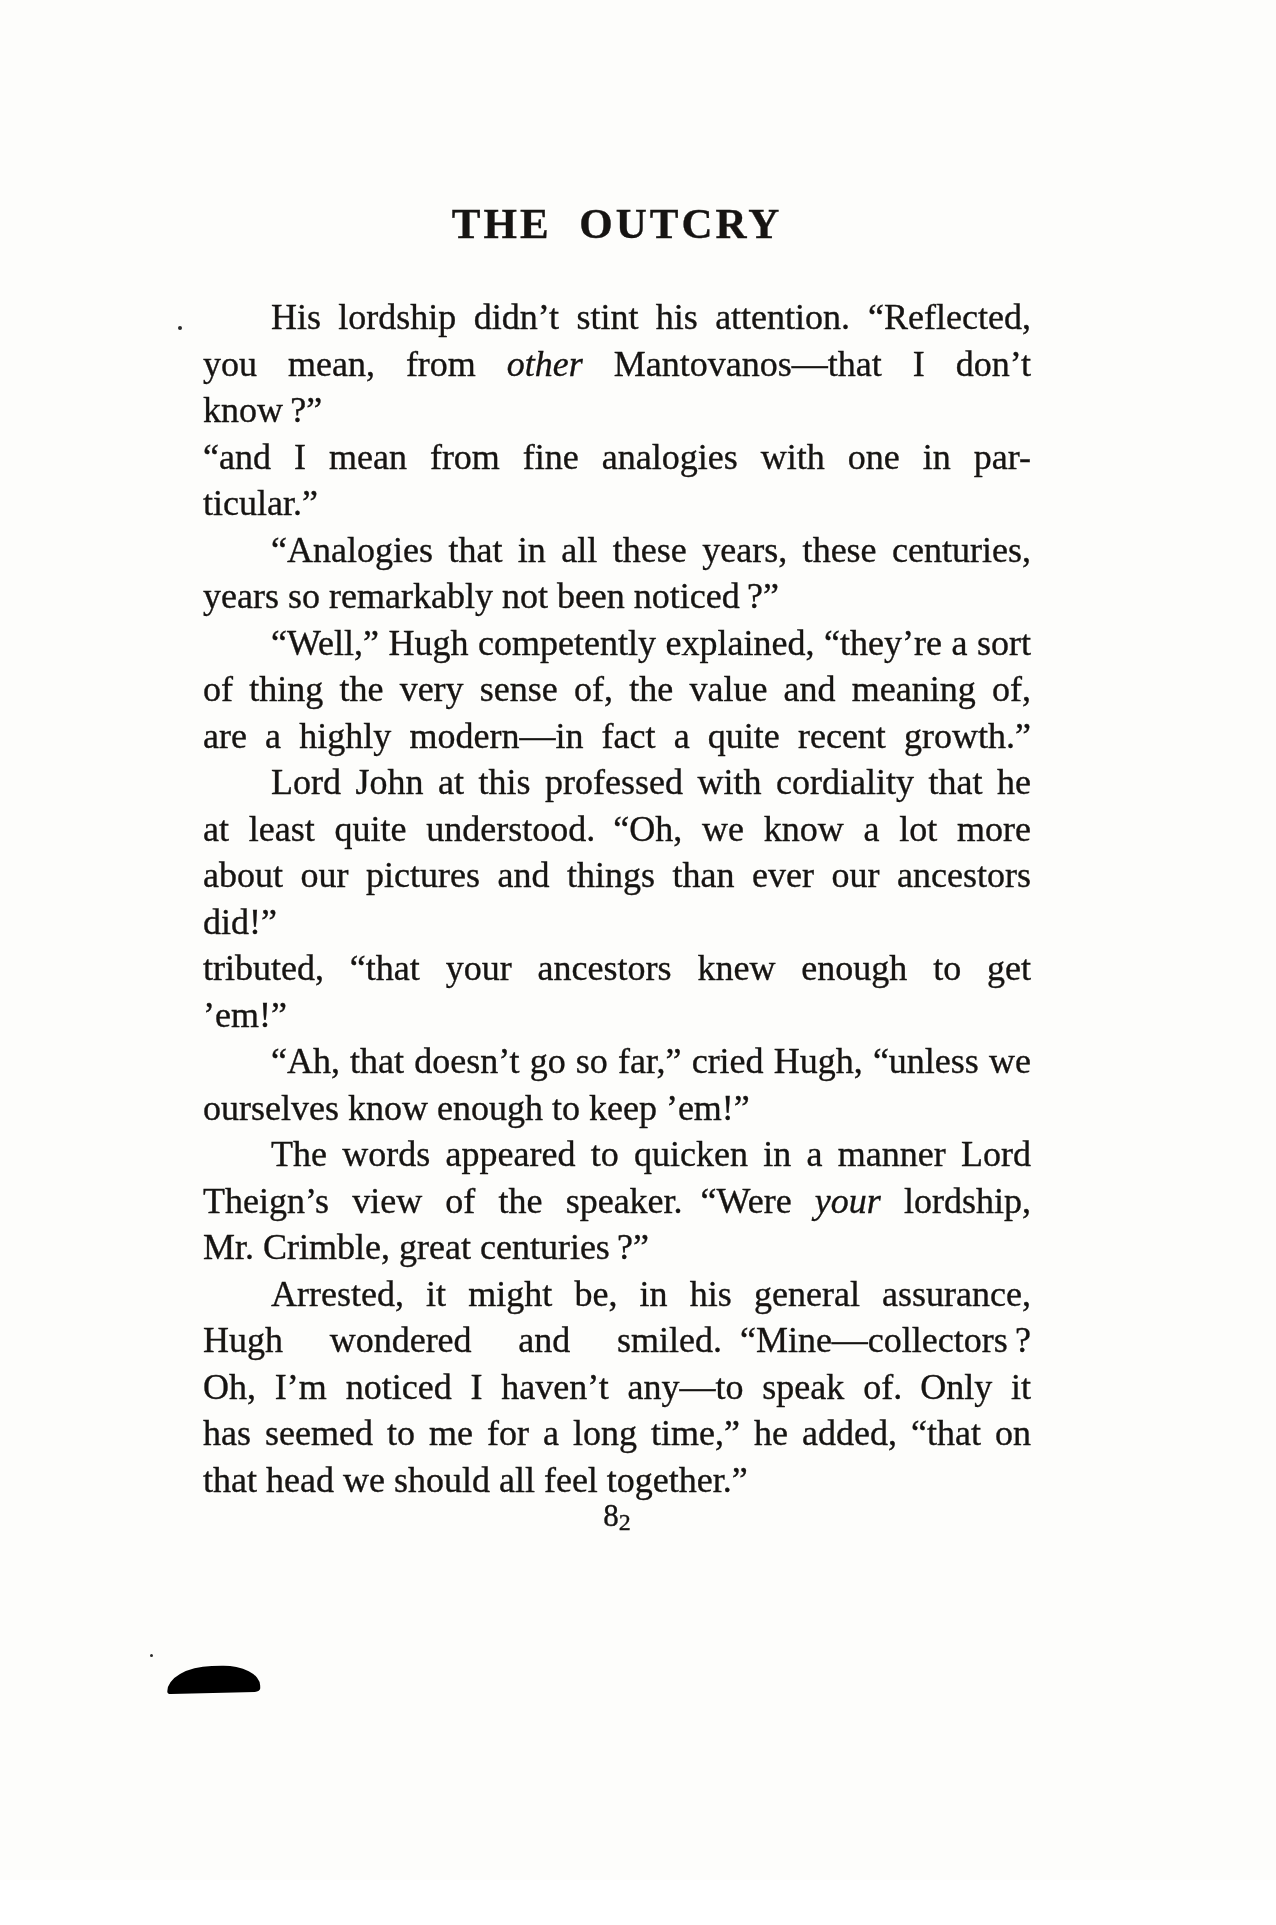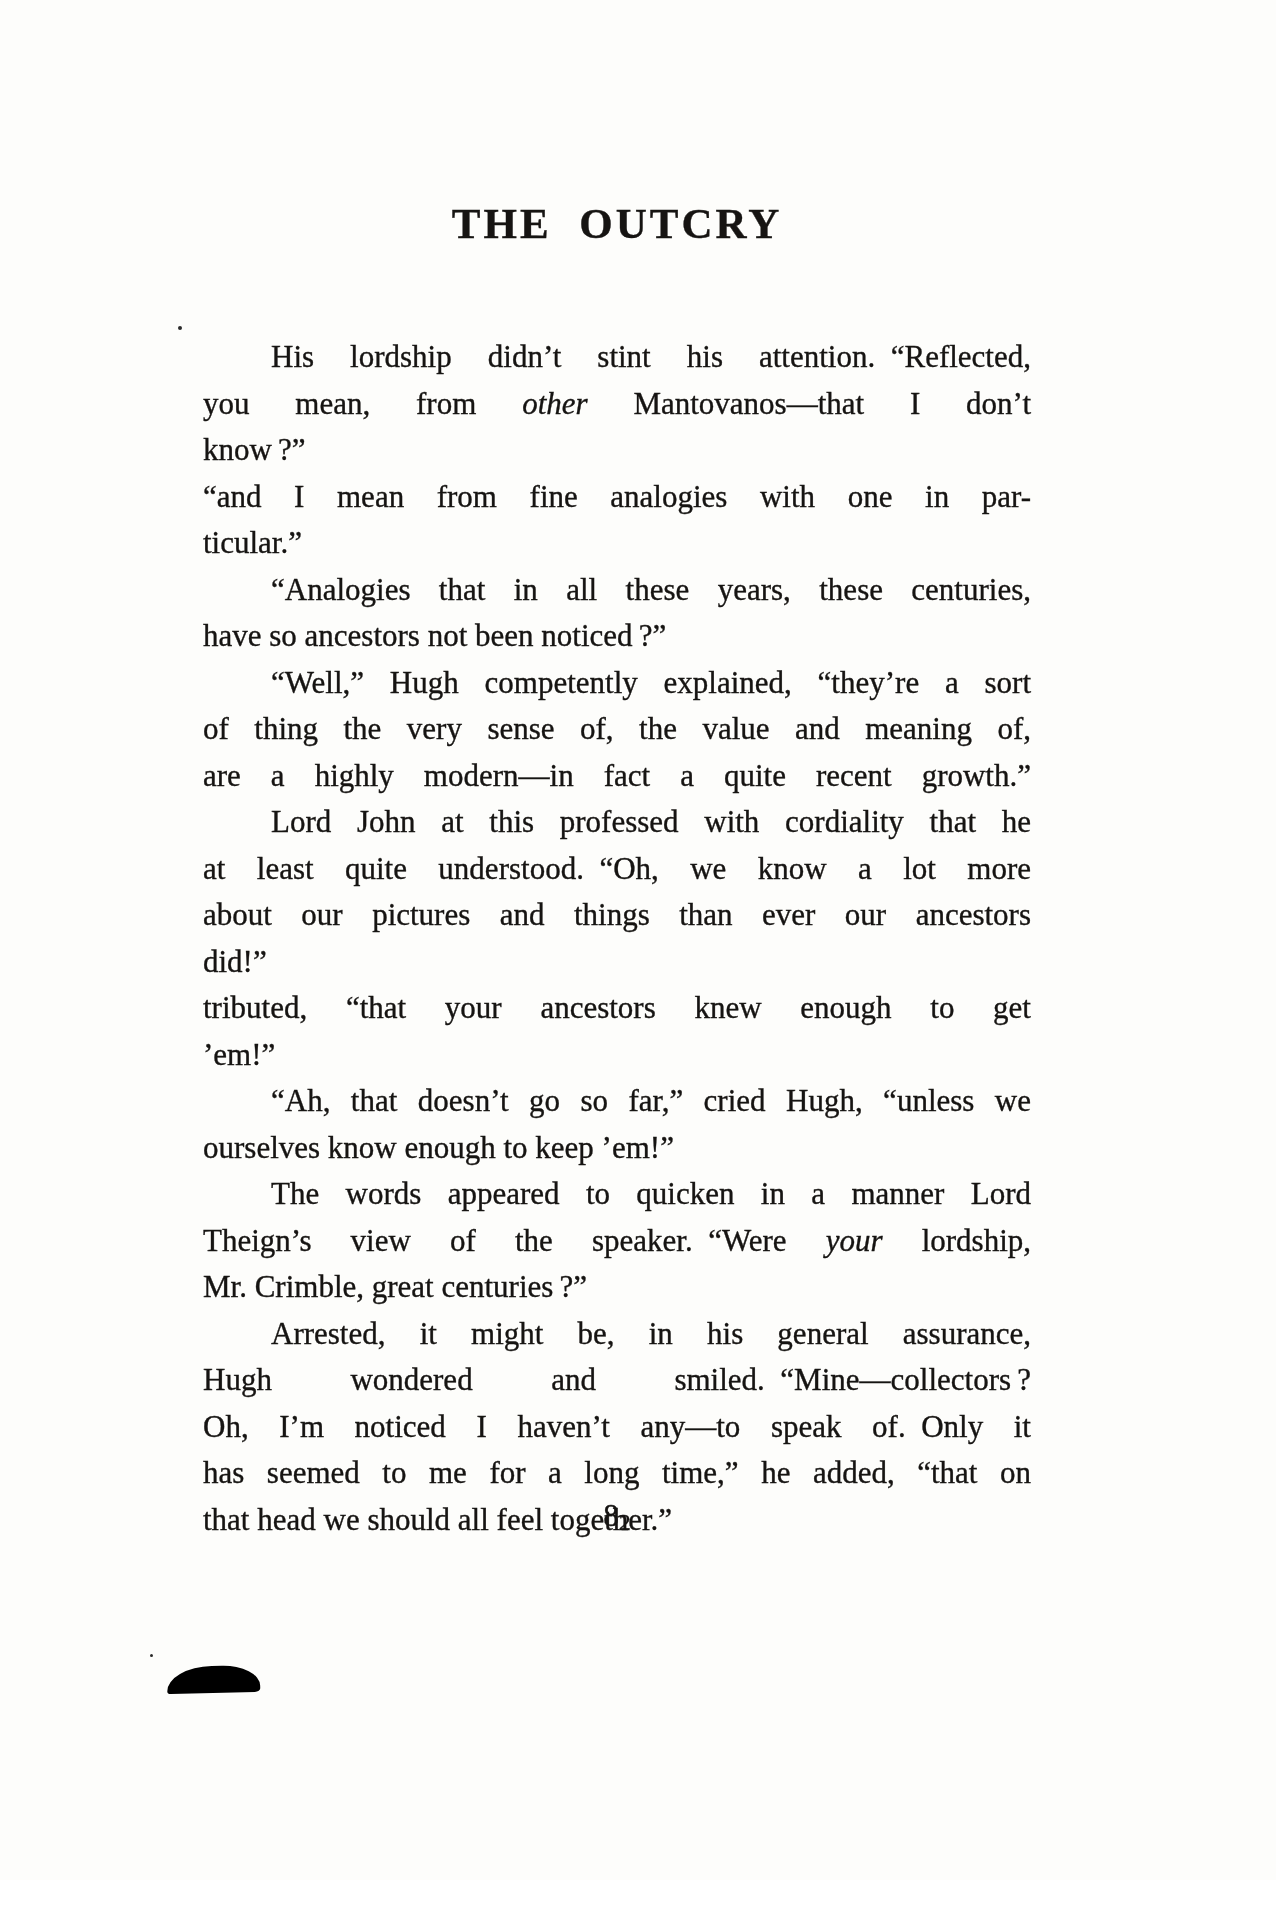--- a/index.html
+++ b/index.html
@@ -13,21 +13,21 @@
     -webkit-text-stroke:0.35px #161412;
   }
   .title{
     position:absolute;left:203px;top:201px;width:828px;margin:0;
     text-align:center;
     font-size:43px;font-weight:700;line-height:46px;
     letter-spacing:3px;word-spacing:14px;
   }
   .body-block{
     position:absolute;left:203px;top:294px;width:828px;
-    font-size:31px;line-height:46.5px;margin-top:40px;
+    font-size:36px;line-height:46.5px;
   }
   .line{text-align:justify;text-align-last:justify;}
   .line.noj{text-align:left;text-align-last:left;}
   .line.ind{text-indent:68px;}
   .line i{font-style:italic;}
   .footer{
     position:absolute;left:203px;top:1498px;width:828px;
     text-align:center;font-size:31px;
   }
   .small-digit{font-size:24px;vertical-align:-4px;letter-spacing:0;}
@@ -47,21 +47,21 @@
 <div class="page">
   <h1 class="title">THE OUTCRY</h1>
 
   <div class="body-block">
       <div class="line ind"><span>His lordship didn’t stint his attention. “Reflected,</span></div>
       <div class="line"><span>you mean, from </span><i>other</i><span> Mantovanos—that I don’t</span></div>
       <div class="line noj"><span>know ?”</span></div>
       <div class="line"><span>“and I mean from fine analogies with one in par-</span></div>
       <div class="line noj"><span>ticular.”</span></div>
       <div class="line ind"><span>“Analogies that in all these years, these centuries,</span></div>
-      <div class="line noj"><span>have so ancestors not been noticed ?”</span></div>
+      <div class="line noj"><span>years so remarkably not been noticed ?”</span></div>
       <div class="line ind"><span>“Well,” Hugh competently explained, “they’re a sort</span></div>
       <div class="line"><span>of thing the very sense of, the value and meaning of,</span></div>
       <div class="line"><span>are a highly modern—in fact a quite recent growth.”</span></div>
       <div class="line ind"><span>Lord John at this professed with cordiality that he</span></div>
       <div class="line"><span>at least quite understood. “Oh, we know a lot more</span></div>
       <div class="line"><span>about our pictures and things than ever our ancestors</span></div>
       <div class="line noj"><span>did!”</span></div>
       <div class="line"><span>tributed, “that your ancestors knew enough to get</span></div>
       <div class="line noj"><span>’em!”</span></div>
       <div class="line ind"><span>“Ah, that doesn’t go so far,” cried Hugh, “unless we</span></div>

